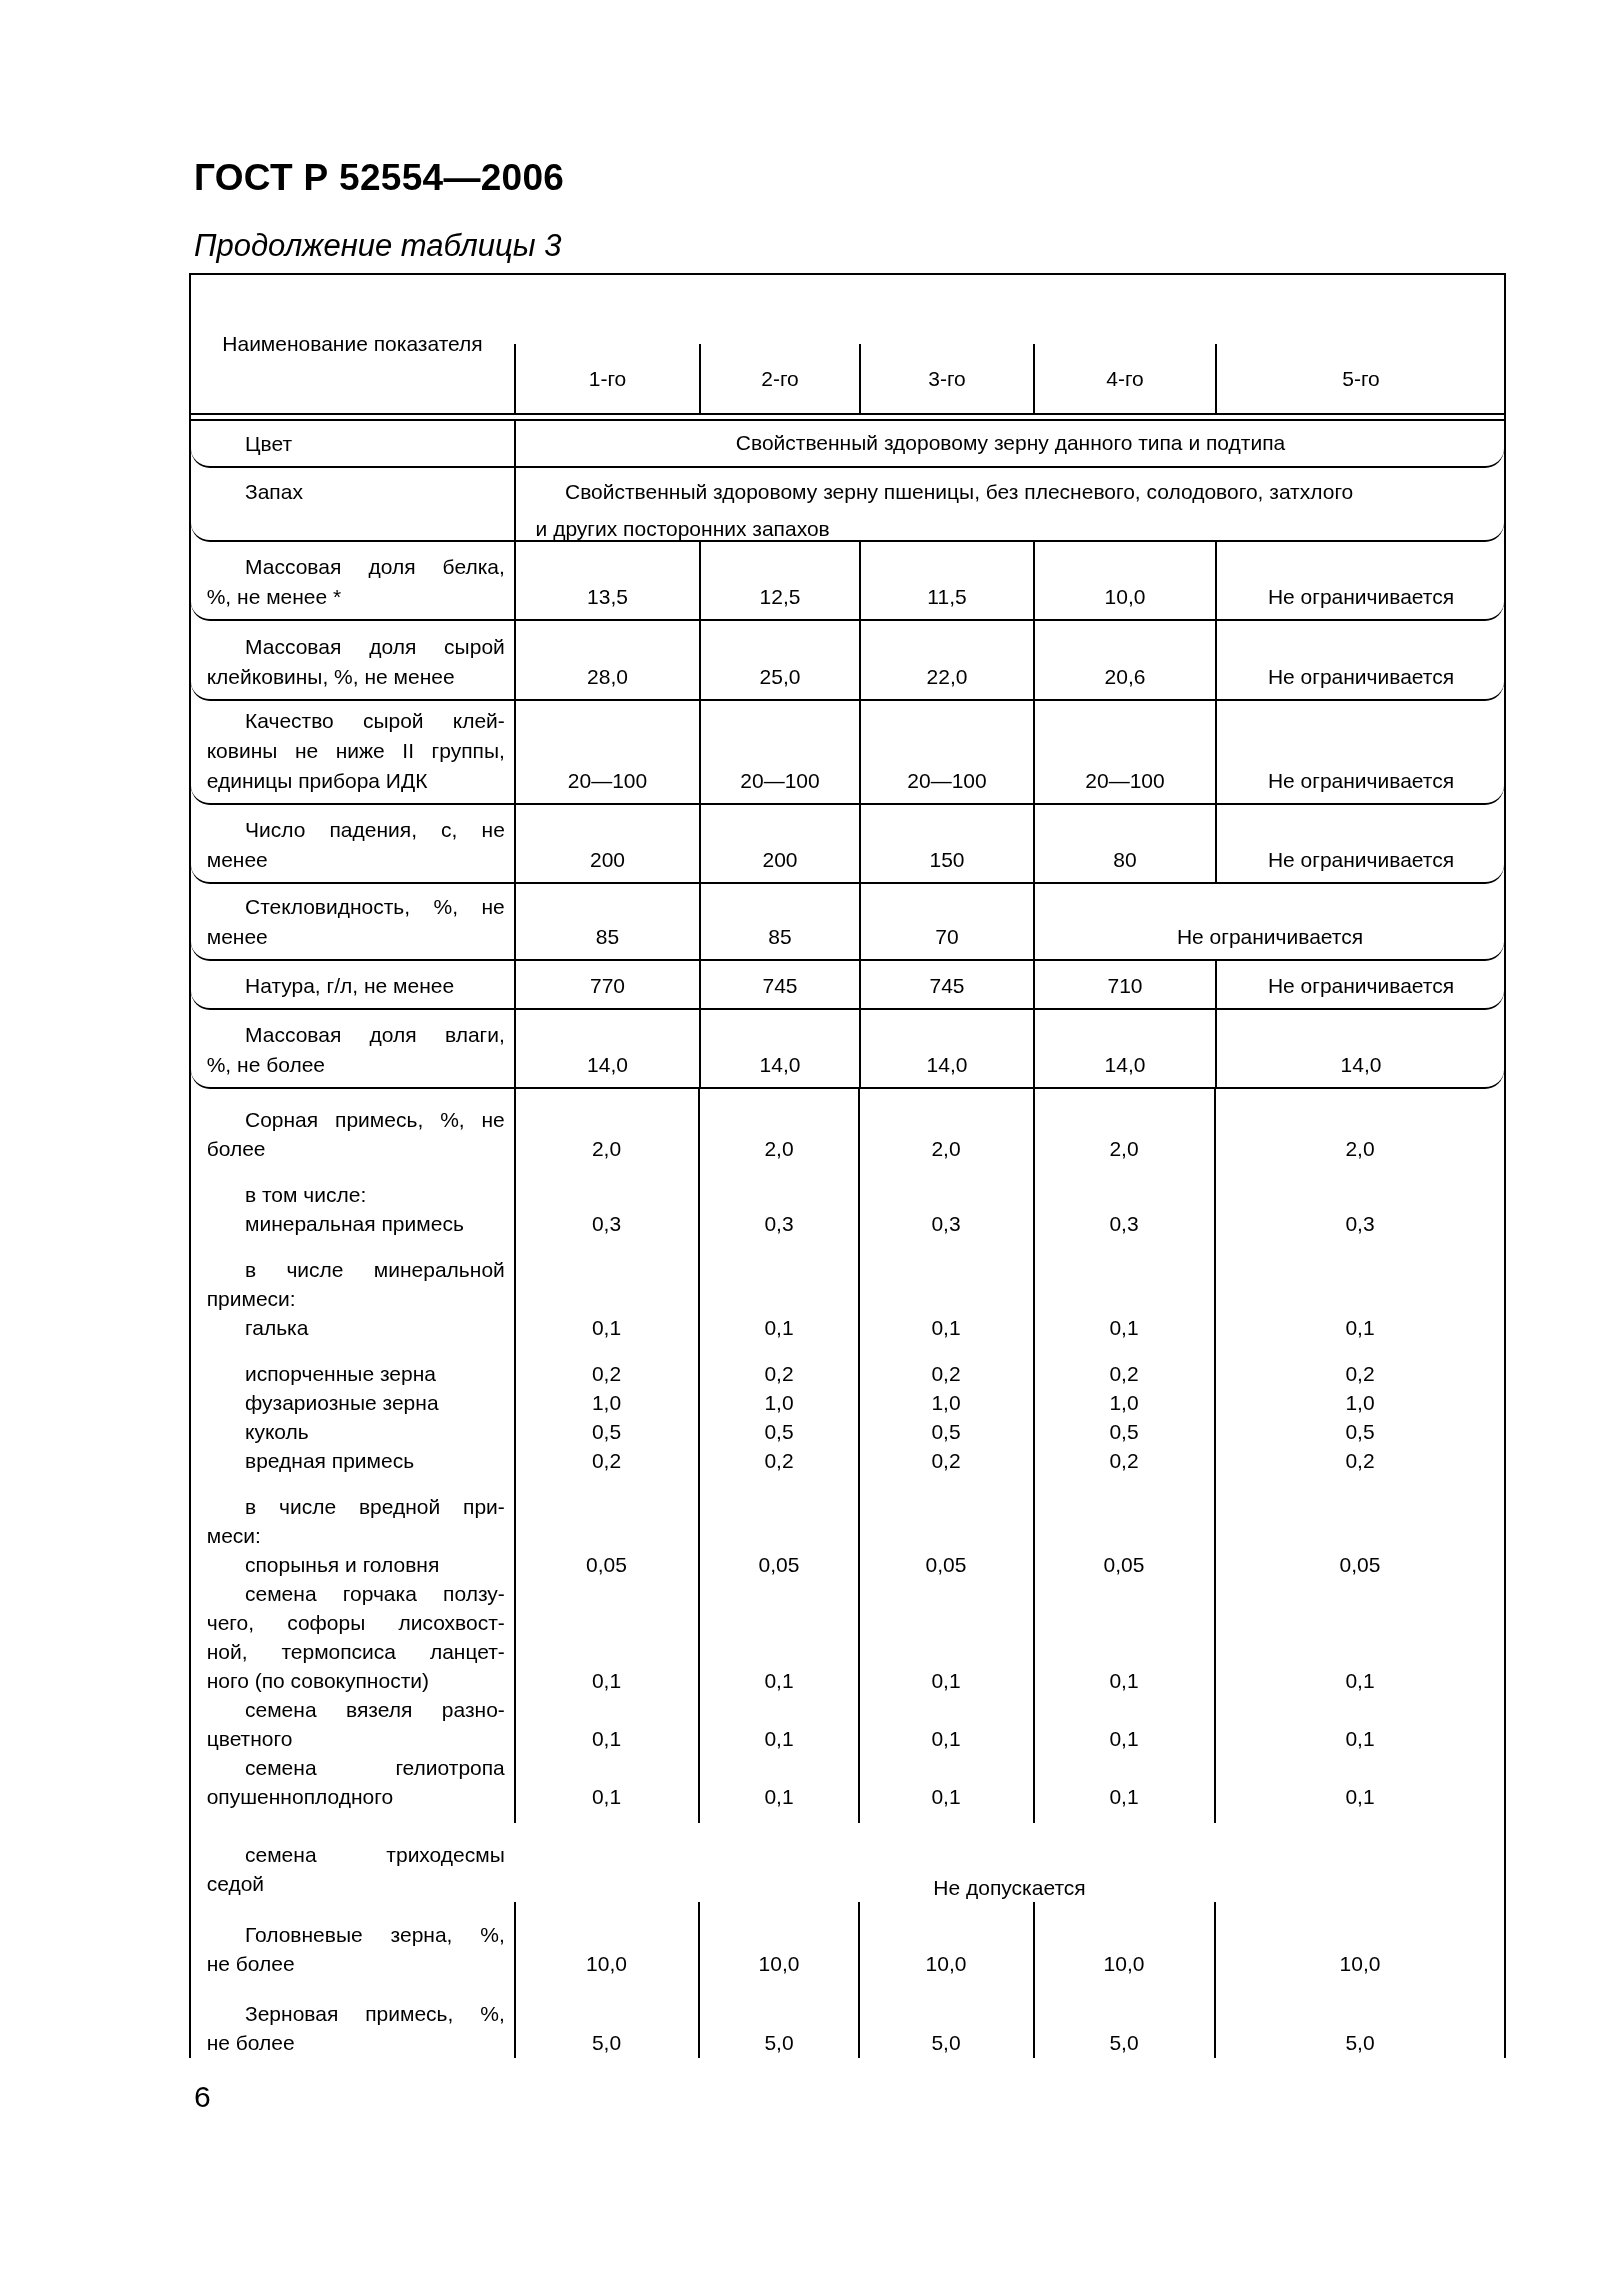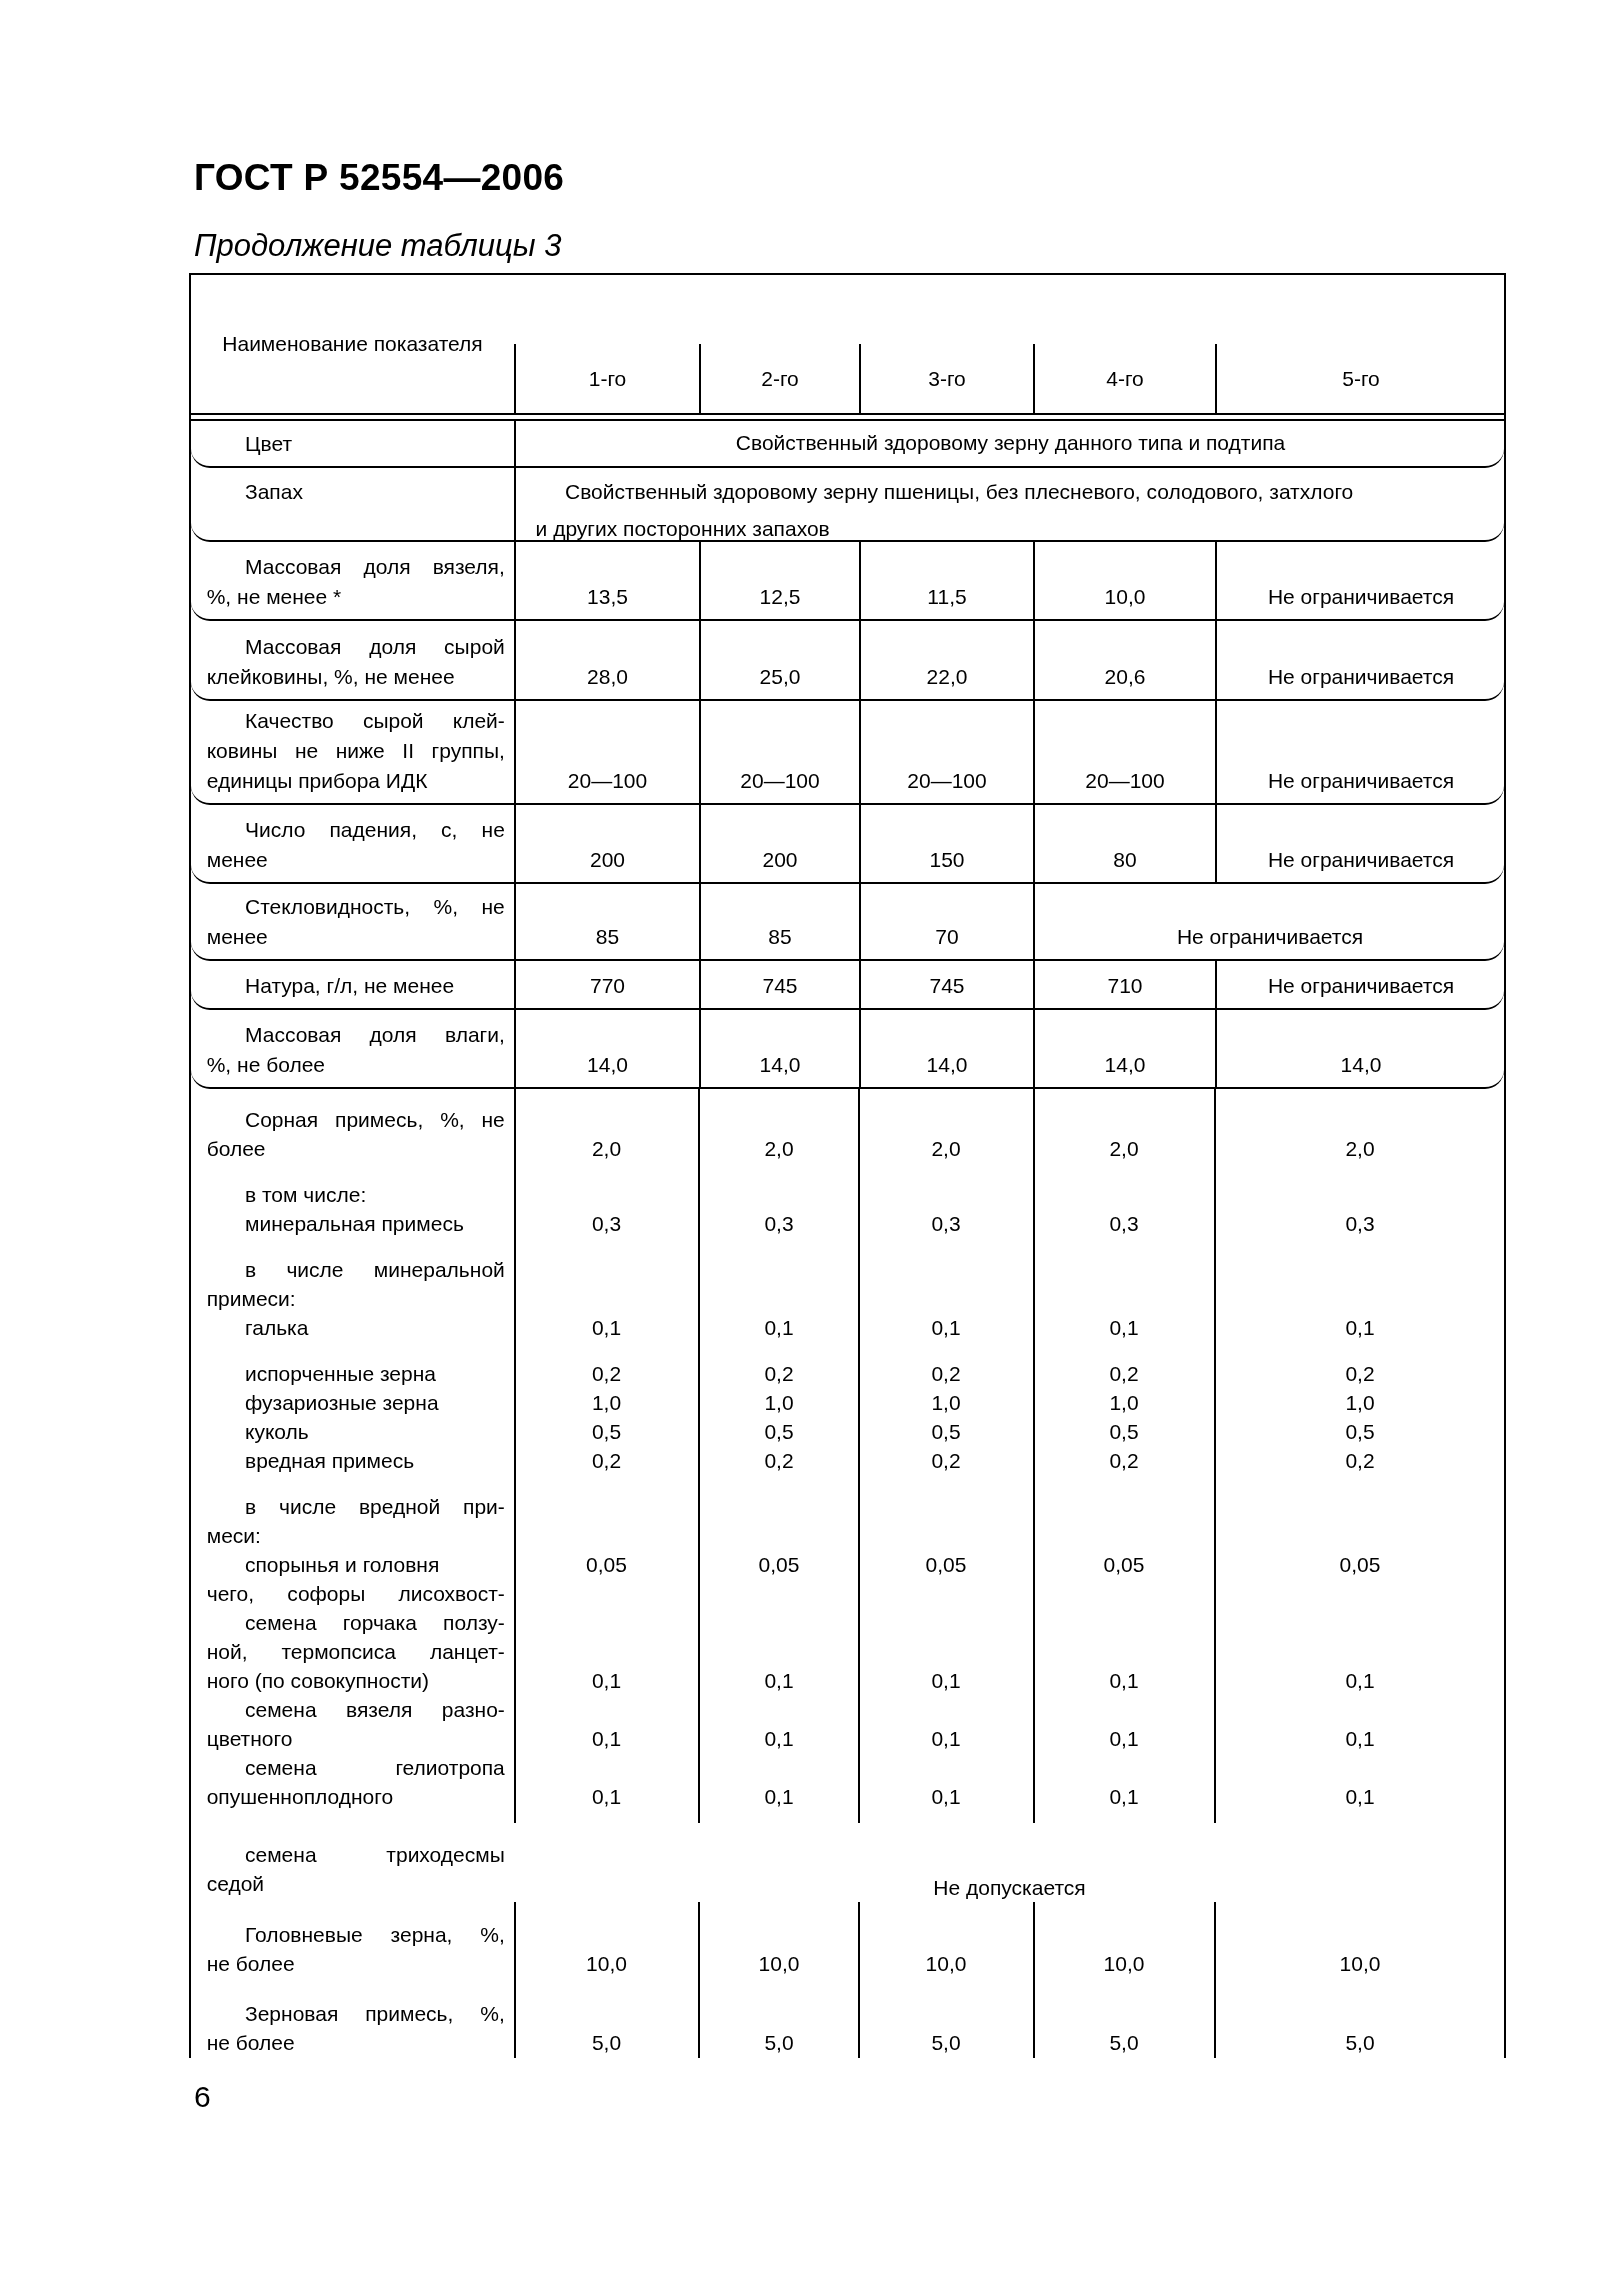--- a/index.html
+++ b/index.html
@@ -85,21 +85,21 @@
           <div class="l1">Запах</div>
         </div>
       <div class="vpara">
         <div class="vp1">Свойственный здоровому зерну пшеницы, без плесневого, солодового, затхлого</div>
         <div class="vp2">и других посторонних запахов</div>
       </div>
     </div>
 
     <div class="trow grid6" style="height:79px">
       <div class="lbl">
-        <div class="l1 lj">Массовая доля вязеля,</div>
+        <div class="l1 lj">Массовая доля белка,</div>
         <div class="lc">%, не менее *</div>
       </div>
       <div class="v">13,5</div>
       <div class="v">12,5</div>
       <div class="v">11,5</div>
       <div class="v">10,0</div>
       <div class="v">Не ограничивается</div>
     </div>
 
     <div class="trow grid6" style="height:80px">
@@ -260,24 +260,24 @@
         </div>
       <div class="bl">
         <div class="l1">спорынья и головня</div>
         <div class="bv">0,05</div>
         <div class="bv">0,05</div>
         <div class="bv">0,05</div>
         <div class="bv">0,05</div>
         <div class="bv">0,05</div>
       </div>
       <div class="bl">
+          <div class="l1 lj">семена горчака ползу-</div>
+        </div>
+      <div class="bl">
           <div class="lc lj">чего, софоры лисохвост-</div>
-        </div>
-      <div class="bl">
-          <div class="l1 lj">семена горчака ползу-</div>
         </div>
       <div class="bl">
           <div class="lc lj">ной, термопсиса ланцет-</div>
         </div>
       <div class="bl">
         <div class="lc">ного (по совокупности)</div>
         <div class="bv">0,1</div>
         <div class="bv">0,1</div>
         <div class="bv">0,1</div>
         <div class="bv">0,1</div>

